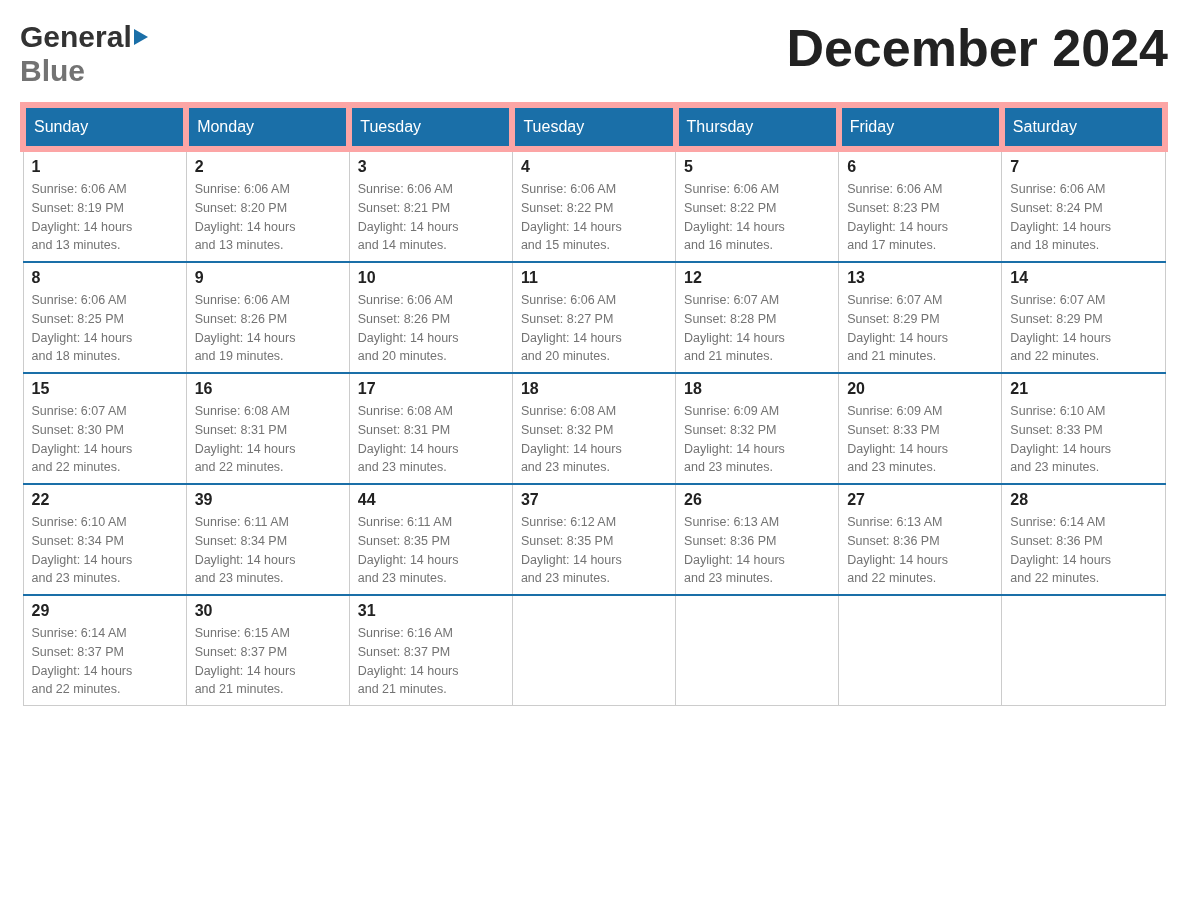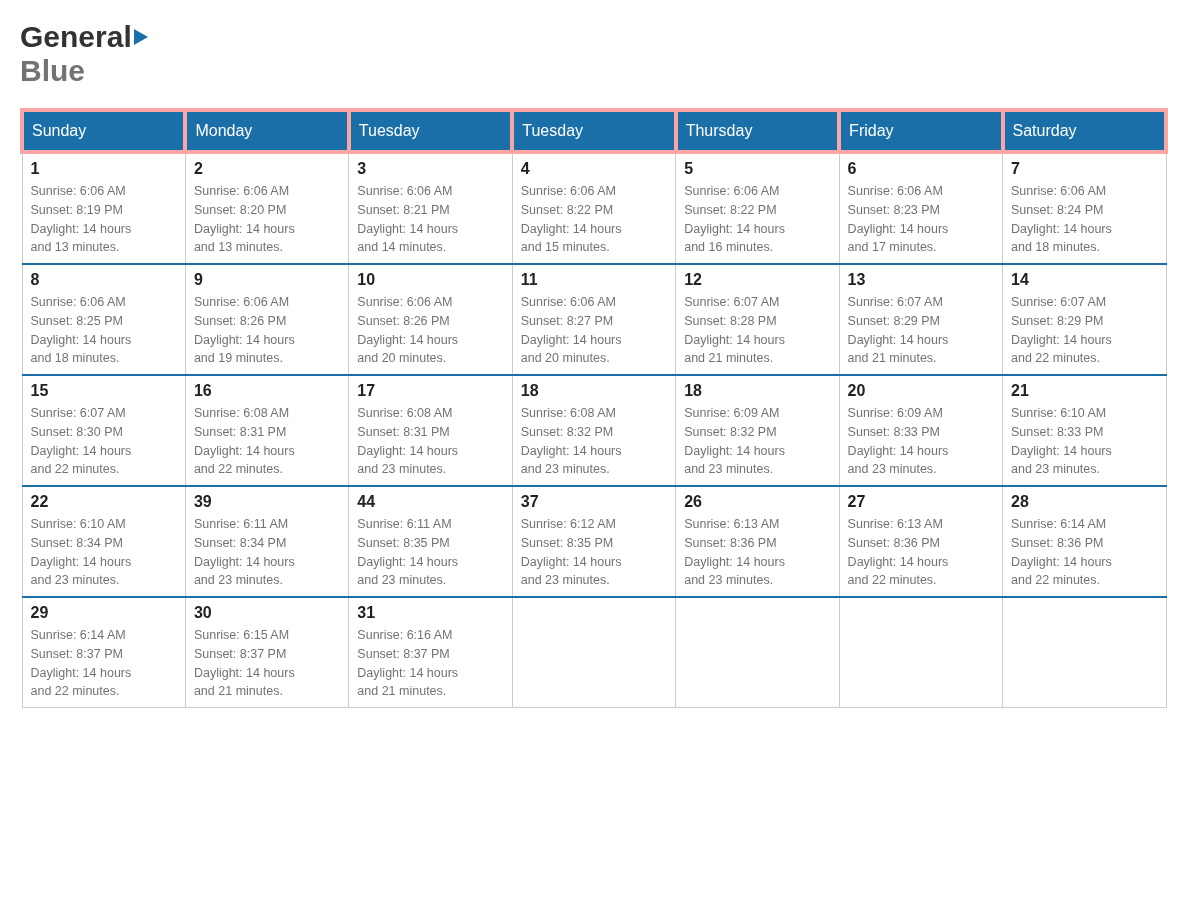--- a/index.html
+++ b/index.html
@@ -7,21 +7,21 @@
       font-family: Arial, sans-serif;
       background: #fff;
       padding: 20px;
       width: 1188px;
       min-height: 918px;
     }
     .header {
       display: flex;
       justify-content: space-between;
       align-items: flex-start;
-      margin-bottom: 20px;
+      margin-bottom: 14px;
     }
     .logo {
       display: flex;
       flex-direction: column;
       align-items: flex-start;
     }
     .title-block {
       text-align: right;
     }
     .month-title {
@@ -38,21 +38,21 @@
       width: 100%;
       border-collapse: collapse;
     }
     .calendar th {
       background-color: #1a6fa8;
       color: #fff;
       font-size: 16px;
       font-weight: normal;
       padding: 10px 8px;
       text-align: left;
-      border: 4px solid #fca5a5;
+      border: 6px solid #fca5a5;
     }
     .calendar td {
       vertical-align: top;
       padding: 6px 8px;
       border: 1px solid #ccc;
       width: calc(100% / 7);
       height: 110px;
       font-size: 13px;
       color: #333;
       background: #fff;
@@ -110,20 +110,21 @@
   <div class="logo">
     <div class="logo-row">
       <span class="logo-text-general">General</span>
       <span class="logo-arrow"></span>
     </div>
     <div>
       <span class="logo-text-blue">Blue</span>
     </div>
   </div>
   <div class="title-block">
+    <div class="month-title">December 2024</div>
   </div>
 </div>
 
 <table class="calendar">
   <thead>
     <tr>
     <th>Sunday</th>
         <th>Monday</th>
         <th>Tuesday</th>
         <th>Tuesday</th>

